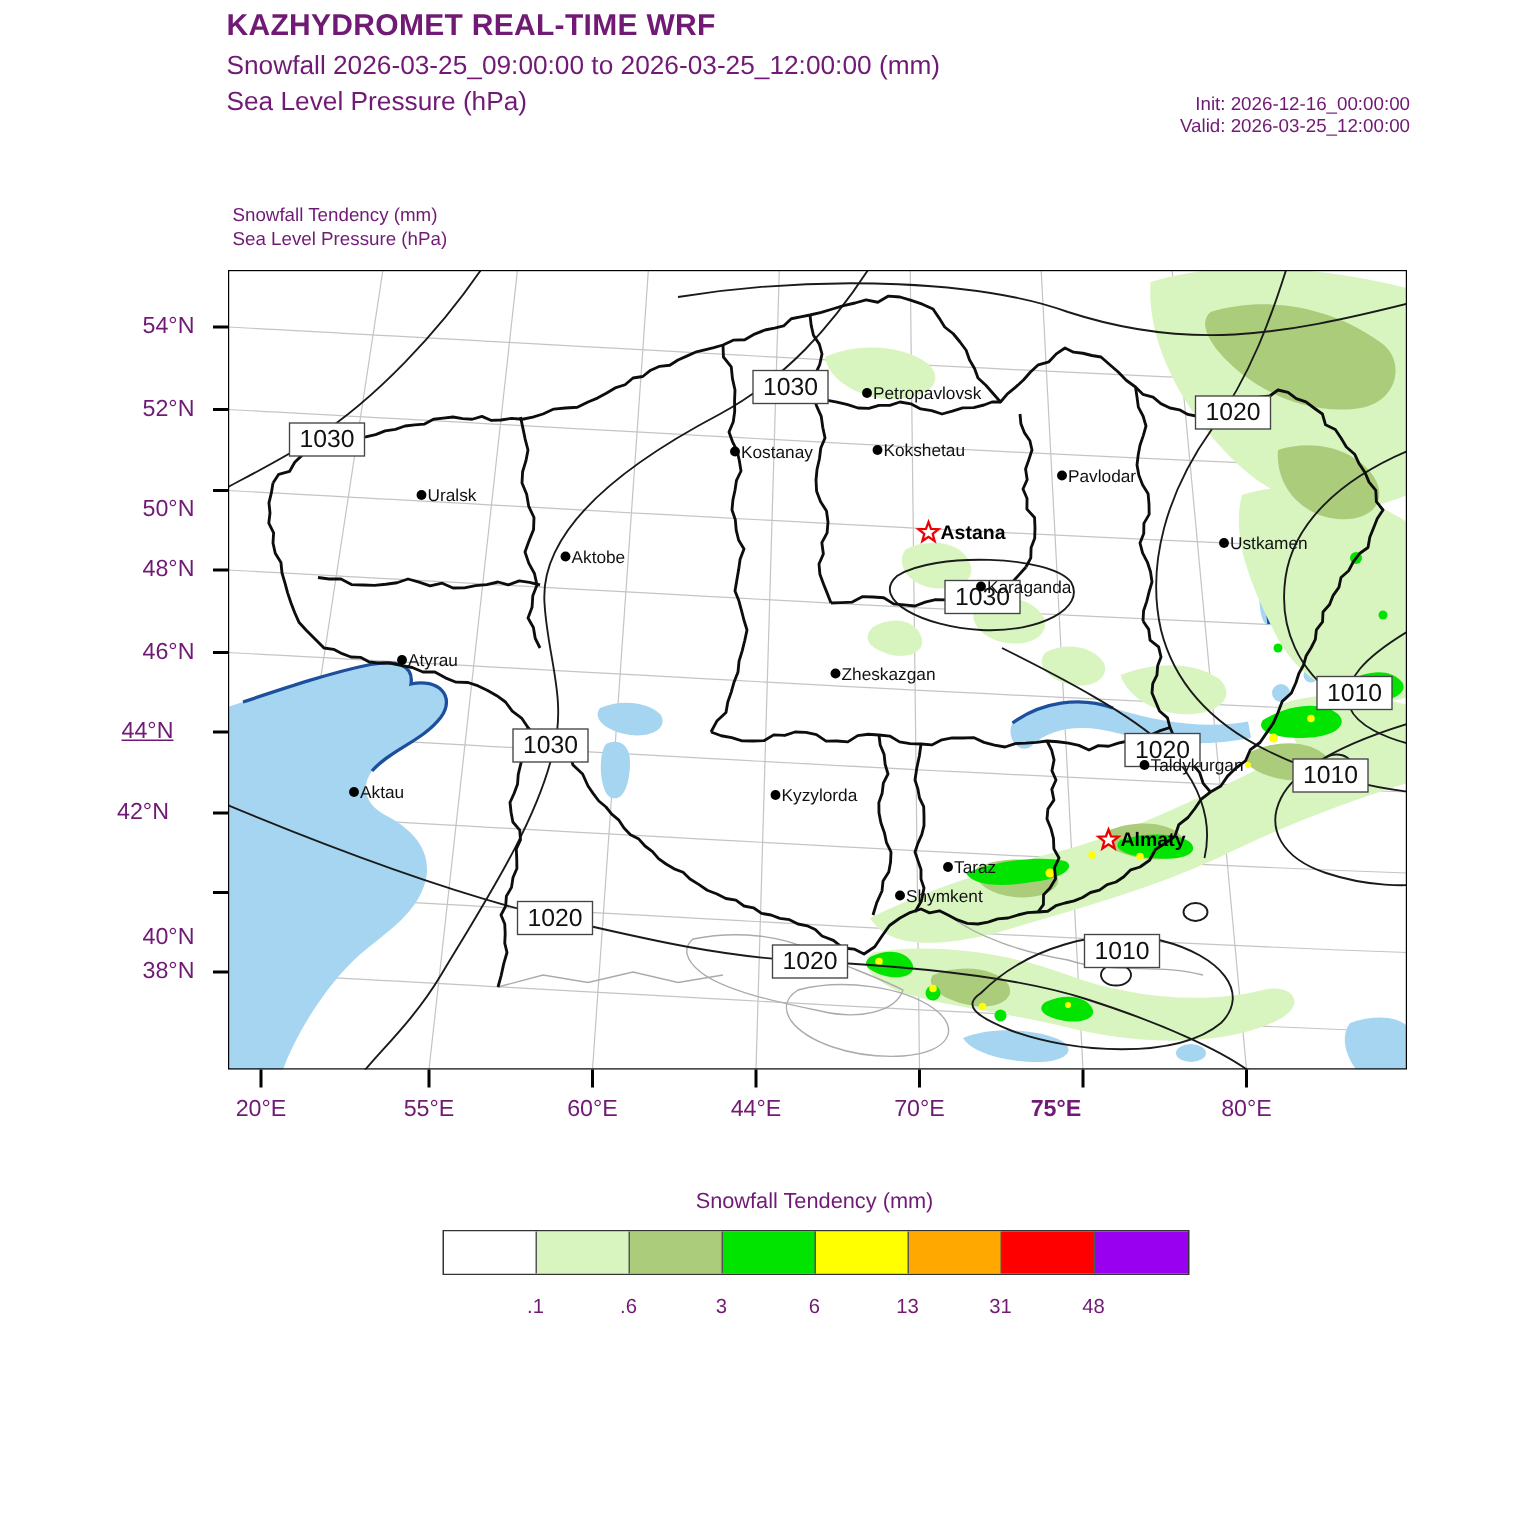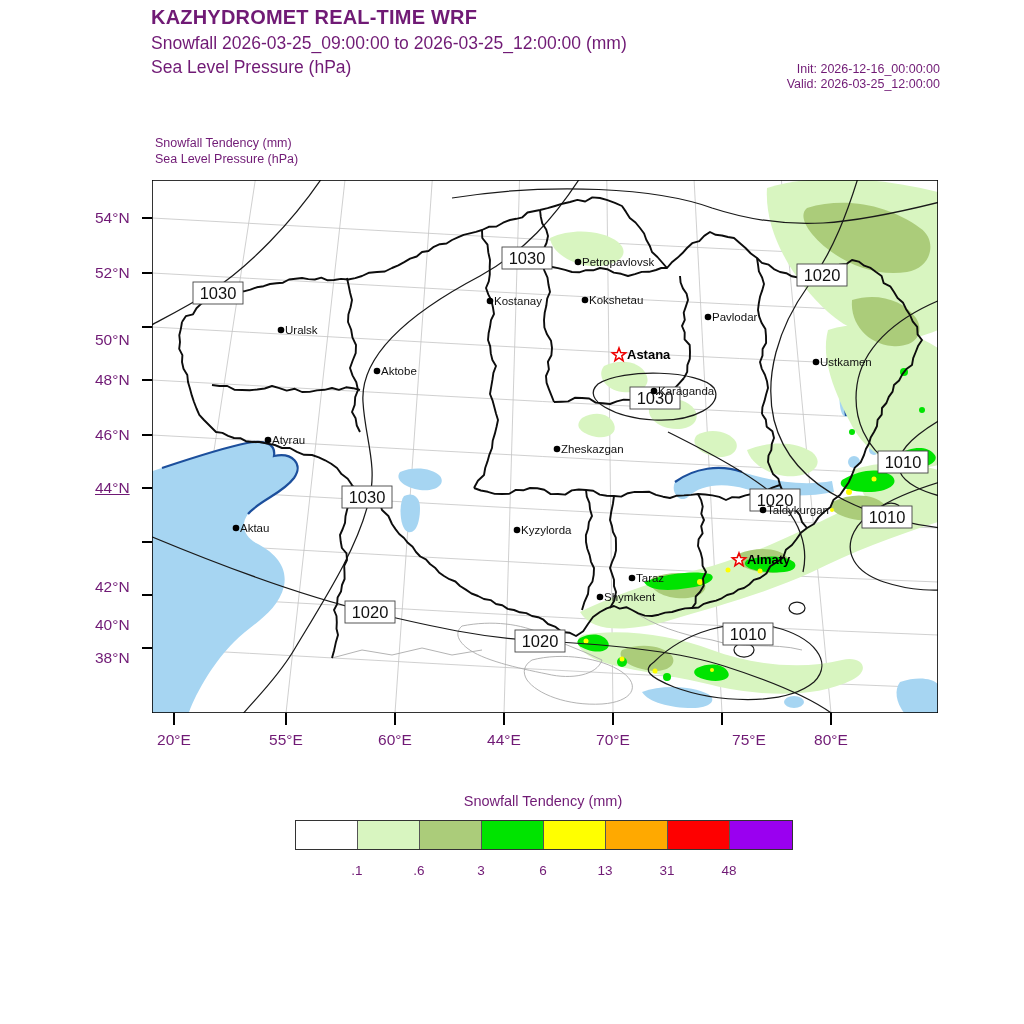--- a/index.html
+++ b/index.html
@@ -300,42 +300,42 @@
       <div class="lat-label" style="left: 95px; top: 209px;">54°N</div>
       <div class="axis-tick" style="left: 142px; top: 217.3px; width: 10px; height: 1.4px;"></div>
       <div class="lat-label" style="left: 95px; top: 264px;">52°N</div>
       <div class="axis-tick" style="left: 142px; top: 272.3px; width: 10px; height: 1.4px;"></div>
       <div class="lat-label" style="left: 95px; top: 318px; margin-top: 13px;">50°N</div>
       <div class="axis-tick" style="left: 142px; top: 326.3px; width: 10px; height: 1.4px;"></div>
       <div class="lat-label" style="left: 95px; top: 371px;">48°N</div>
       <div class="axis-tick" style="left: 142px; top: 379.3px; width: 10px; height: 1.4px;"></div>
       <div class="lat-label" style="left: 95px; top: 426px;">46°N</div>
       <div class="axis-tick" style="left: 142px; top: 434.3px; width: 10px; height: 1.4px;"></div>
-      <div class="lat-label" style="left: 95px; top: 479px; text-decoration: underline;">44°N</div>
+      <div class="lat-label" style="left: 81px; top: 479px; text-decoration: underline;">44°N</div>
       <div class="axis-tick" style="left: 142px; top: 487.3px; width: 10px; height: 1.4px;"></div>
-      <div class="lat-label" style="left: 95px; top: 533px; margin-top: 45px;">42°N</div>
+      <div class="lat-label" style="left: 78px; top: 533px;">42°N</div>
       <div class="axis-tick" style="left: 142px; top: 541.3px; width: 10px; height: 1.4px;"></div>
       <div class="lat-label" style="left: 95px; top: 616px;">40°N</div>
       <div class="axis-tick" style="left: 142px; top: 594.3px; width: 10px; height: 1.4px;"></div>
-      <div class="lat-label" style="left: 95px; top: 639px; margin-top: 10px;">38°N</div>
+      <div class="lat-label" style="left: 95px; top: 639px;">38°N</div>
       <div class="axis-tick" style="left: 142px; top: 647.3px; width: 10px; height: 1.4px;"></div>
     </div>
   <div id="lon-axis">
       <div class="axis-tick" style="left: 173.3px; top: 713px; width: 1.4px; height: 12px;"></div>
       <div class="lon-label" style="left: 146px; top: 731px;">20°E</div>
       <div class="axis-tick" style="left: 285.3px; top: 713px; width: 1.4px; height: 12px;"></div>
       <div class="lon-label" style="left: 258px; top: 731px;">55°E</div>
       <div class="axis-tick" style="left: 394.3px; top: 713px; width: 1.4px; height: 12px;"></div>
       <div class="lon-label" style="left: 367px; top: 731px;">60°E</div>
       <div class="axis-tick" style="left: 503.3px; top: 713px; width: 1.4px; height: 12px;"></div>
       <div class="lon-label" style="left: 476px; top: 731px;">44°E</div>
       <div class="axis-tick" style="left: 612.3px; top: 713px; width: 1.4px; height: 12px;"></div>
       <div class="lon-label" style="left: 585px; top: 731px;">70°E</div>
       <div class="axis-tick" style="left: 721.3px; top: 713px; width: 1.4px; height: 12px;"></div>
-      <div class="lon-label" style="left: 721px; top: 731px;">75°E</div>
+      <div class="lon-label" style="left: 676px; top: 731px; font-weight: bold;">75°E</div>
       <div class="axis-tick" style="left: 830.3px; top: 713px; width: 1.4px; height: 12px;"></div>
       <div class="lon-label" style="left: 803px; top: 731px;">80°E</div>
     </div>
 
   <div class="cb-title">Snowfall Tendency (mm)</div>
   <div class="cb-bar" id="cb-bar">
       <div class="cb-cell" style="background: rgb(255, 255, 255);"></div>
       <div class="cb-cell" style="background: rgb(216, 245, 192);"></div>
       <div class="cb-cell" style="background: rgb(171, 204, 122);"></div>
       <div class="cb-cell" style="background: rgb(0, 228, 0);"></div>

